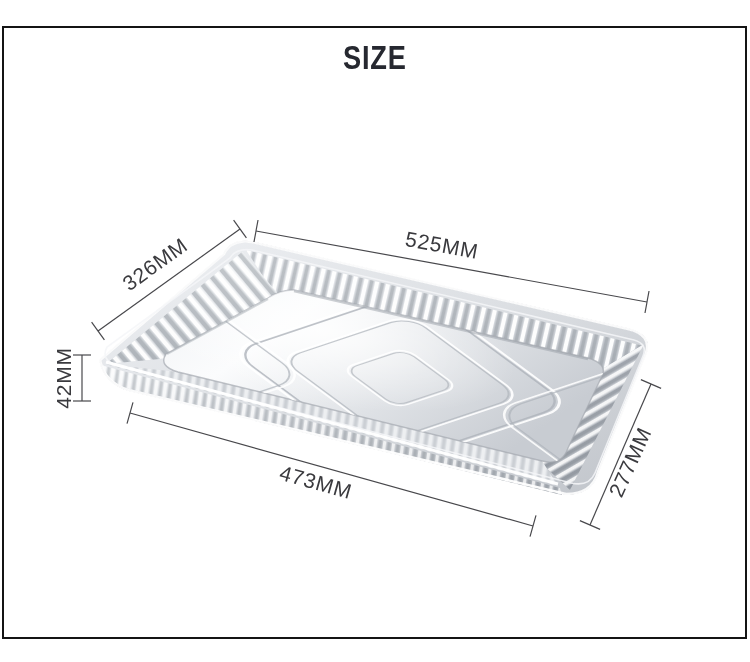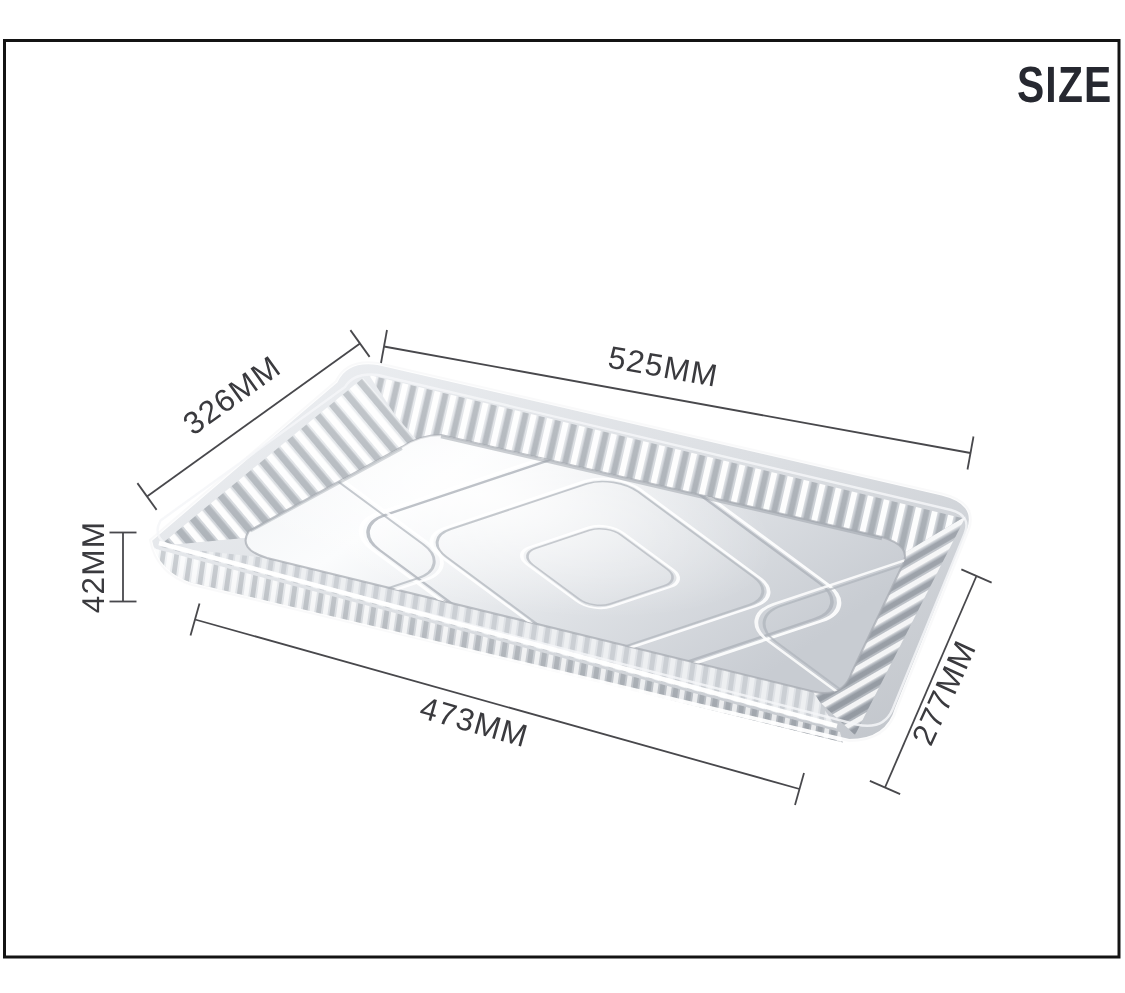--- a/index.html
+++ b/index.html
@@ -5,21 +5,21 @@
   html,body{margin:0;padding:0;}
   body{
     width:750px;height:662px;position:relative;background:#ffffff;
     font-family:"Liberation Sans", sans-serif;overflow:hidden;
   }
   .frame{
     position:absolute;left:2px;top:26px;width:745px;height:613px;
     border:2px solid #141414;box-sizing:border-box;background:#ffffff;
   }
   .title-wrap{
-    position:absolute;left:0;right:0;top:38px;text-align:right;
+    position:absolute;left:0;right:0;top:38px;text-align:center;
   }
   .title-inner{
     display:inline-block;
     font-size:34px;font-weight:800;color:#262830;
     transform:scaleX(0.80);letter-spacing:1px;
     font-family:"Liberation Sans", sans-serif;
   }
   svg{position:absolute;left:0;top:0;}
   text.dim{
     font-family:"Liberation Sans", sans-serif;

